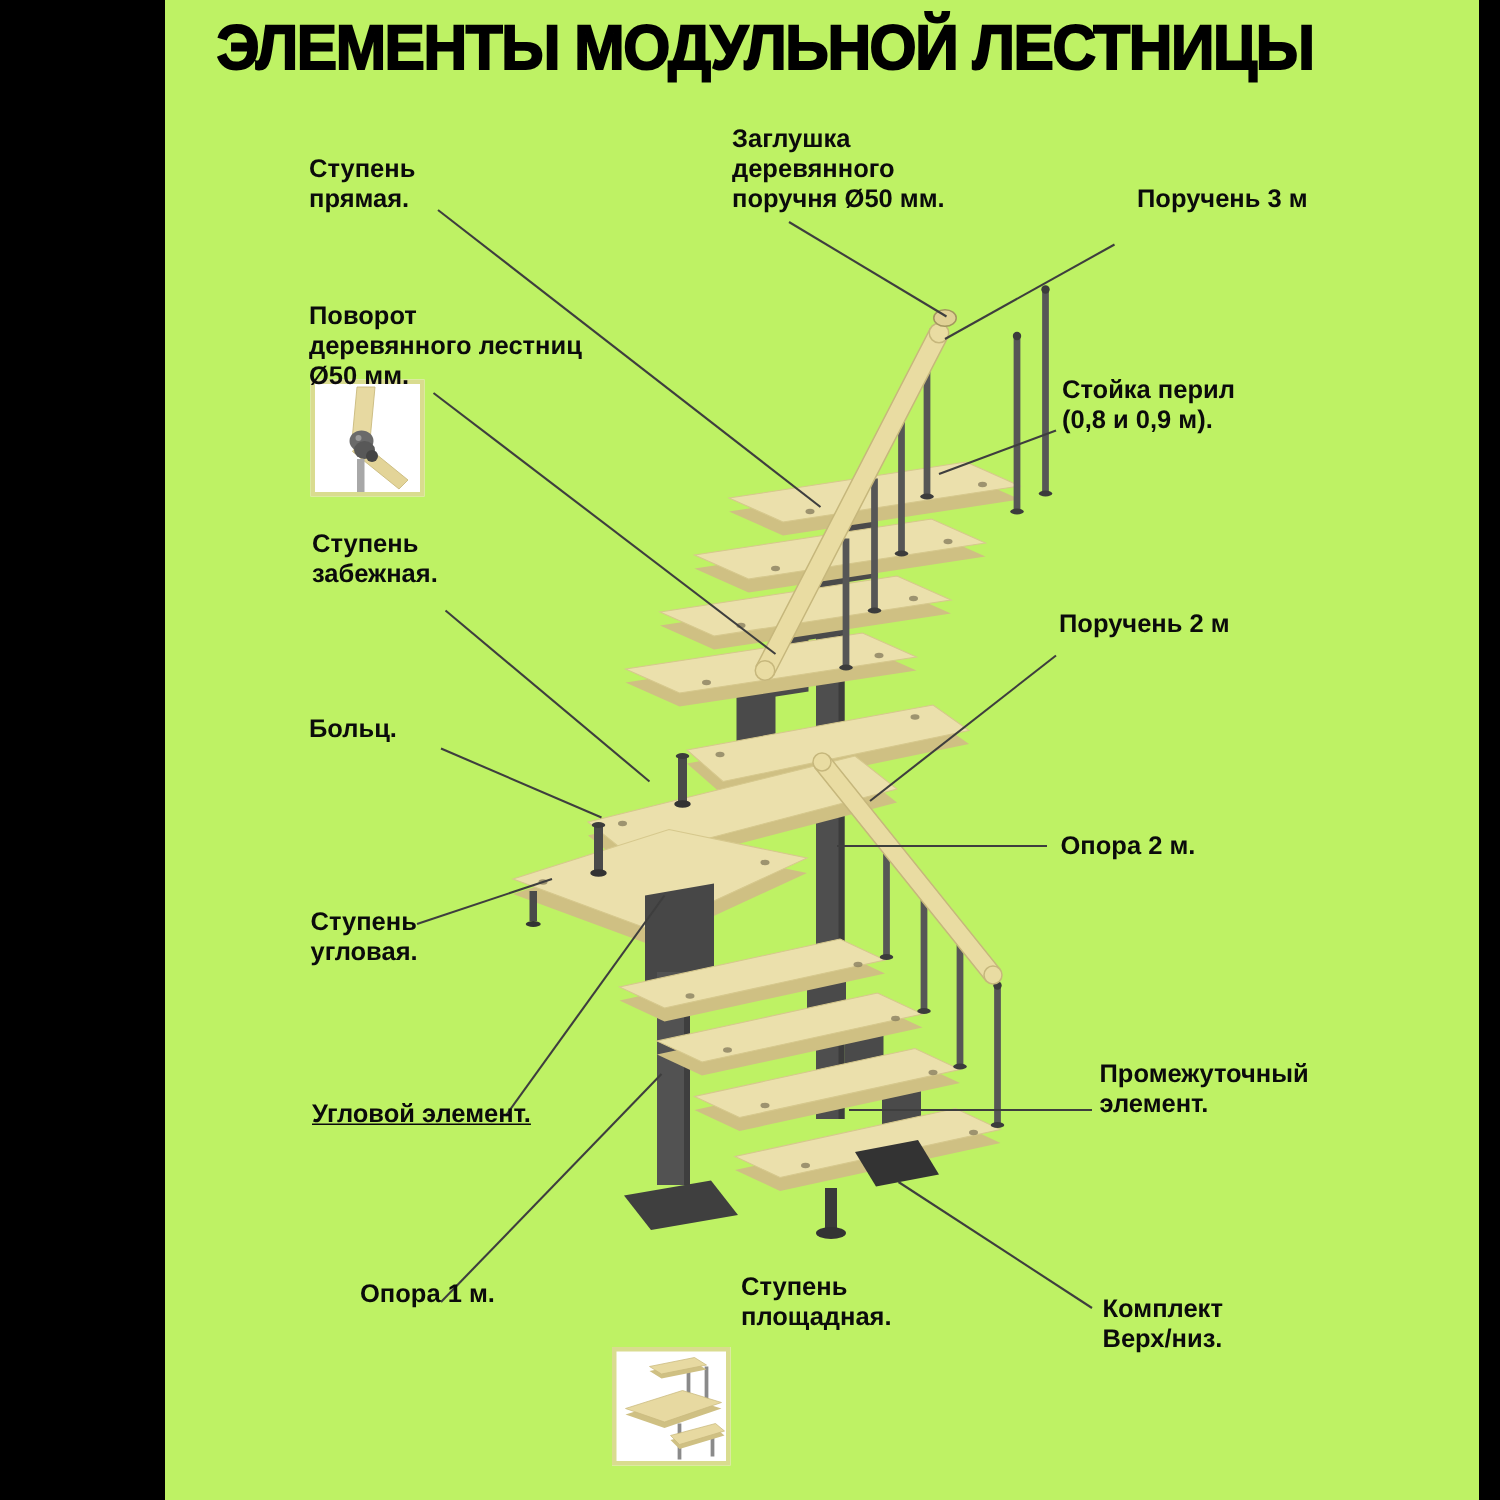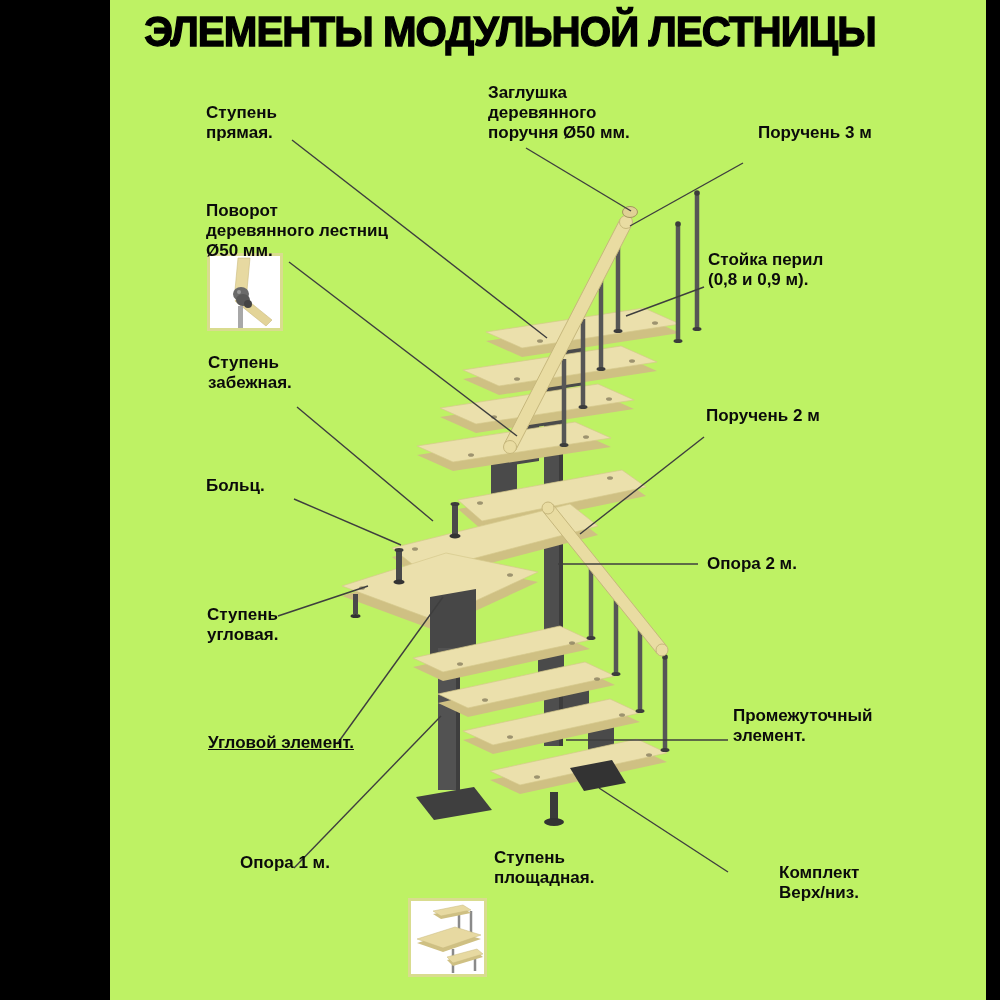--- a/index.html
+++ b/index.html
@@ -260,17 +260,17 @@
       <div class="label" style="left: 96px; top: 476px;">Больц.</div>
       <div class="label" style="left: 597px; top: 554px;">Опора 2 м.</div>
       <div class="label" style="left: 97px; top: 605px;">Ступень
 угловая.</div>
       <div class="label" style="left: 98px; top: 733px; text-decoration: underline;">Угловой элемент.</div>
       <div class="label" style="left: 623px; top: 706px;">Промежуточный
 элемент.</div>
       <div class="label" style="left: 98px; top: 853px; margin-left: 32px;">Опора 1 м.</div>
       <div class="label" style="left: 384px; top: 848px;">Ступень
 площадная.</div>
-      <div class="label" style="left: 625px; top: 863px; margin-left: 44px;">Комплект
+      <div class="label" style="left: 625px; top: 863px;">Комплект
 Верх/низ.</div>
     </div>
 
 </div>
 
 </body></html>

